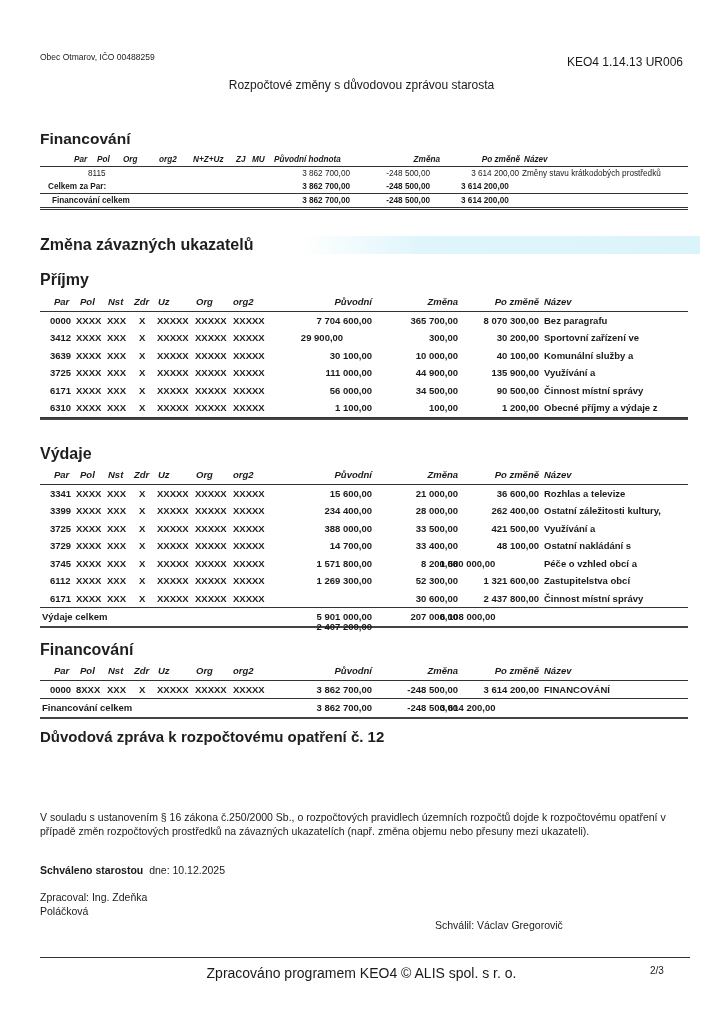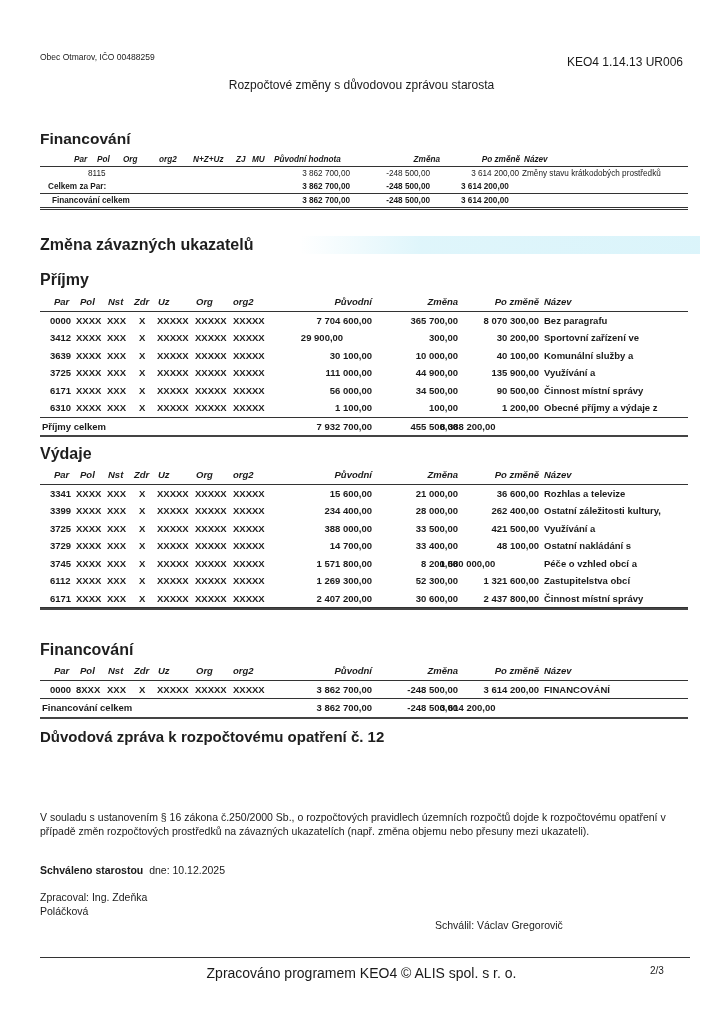--- a/index.html
+++ b/index.html
@@ -176,26 +176,20 @@
       <span class="c " style="left: 99px;">X</span>
       <span class="c " style="left: 117px;">XXXXX</span>
       <span class="c " style="left: 155px;">XXXXX</span>
       <span class="c " style="left: 193px;">XXXXX</span>
       <span class="c r" style="left: 232px; width: 100px;">1 100,00</span>
       <span class="c r" style="left: 318px; width: 100px;">100,00</span>
       <span class="c r" style="left: 396px; width: 103px;">1 200,00</span>
       <span class="c " style="left: 504px;">Obecné příjmy a výdaje z</span>
     </div>
     <div class="line1"></div>
-    <div class="row brow">
-      <span class="c" style="left: 2px;">Příjmy celkem</span>
-      <span class="c r" style="left: 232px; width: 100px;">7 932 700,00</span>
-      <span class="c r" style="left: 318px; width: 100px;">455 500,00</span>
-      <span class="c " style="left: 400px;">8 388 200,00</span>
-    </div>
     <div class="lineThick"></div>
   </div>
 
 <h3 class="abs" style="left:40px; top:445px; font-size:16px;">Výdaje</h3>
 <div class="abs tbl" id="tbl-expenses" style="top:466px;">
     <div class="row hrow">
       <span class="c " style="left: 14px;">Par</span>
       <span class="c " style="left: 40px;">Pol</span>
       <span class="c " style="left: 68px;">Nst</span>
       <span class="c " style="left: 94px;">Zdr</span>
@@ -287,26 +281,32 @@
       <span class="c " style="left: 504px;">Zastupitelstva obcí</span>
     </div>
     <div class="row brow">
       <span class="c " style="left: 10px;">6171</span>
       <span class="c " style="left: 36px;">XXXX</span>
       <span class="c " style="left: 67px;">XXX</span>
       <span class="c " style="left: 99px;">X</span>
       <span class="c " style="left: 117px;">XXXXX</span>
       <span class="c " style="left: 155px;">XXXXX</span>
       <span class="c " style="left: 193px;">XXXXX</span>
-      <span class="c r" style="left: 232px; width: 100px;">2 407 200,00</span>
+      <span class="c r" style="left: 232px; width: 100px; margin-top: 28px;">2 407 200,00</span>
       <span class="c r" style="left: 318px; width: 100px;">30 600,00</span>
       <span class="c r" style="left: 396px; width: 103px;">2 437 800,00</span>
       <span class="c " style="left: 504px;">Činnost místní správy</span>
     </div>
     <div class="line1"></div>
+    <div class="row brow">
+      <span class="c" style="left: 2px;">Výdaje celkem</span>
+      <span class="c r" style="left: 232px; width: 100px;">5 901 000,00</span>
+      <span class="c r" style="left: 318px; width: 100px;">207 000,00</span>
+      <span class="c " style="left: 400px;">6 108 000,00</span>
+    </div>
     <div class="lineThick"></div>
   </div>
 
 <h3 class="abs" style="left:40px; top:641px; font-size:16px;">Financování</h3>
 <div class="abs tbl" id="tbl-financing" style="top:662px;">
     <div class="row hrow">
       <span class="c " style="left: 14px;">Par</span>
       <span class="c " style="left: 40px;">Pol</span>
       <span class="c " style="left: 68px;">Nst</span>
       <span class="c " style="left: 94px;">Zdr</span>

